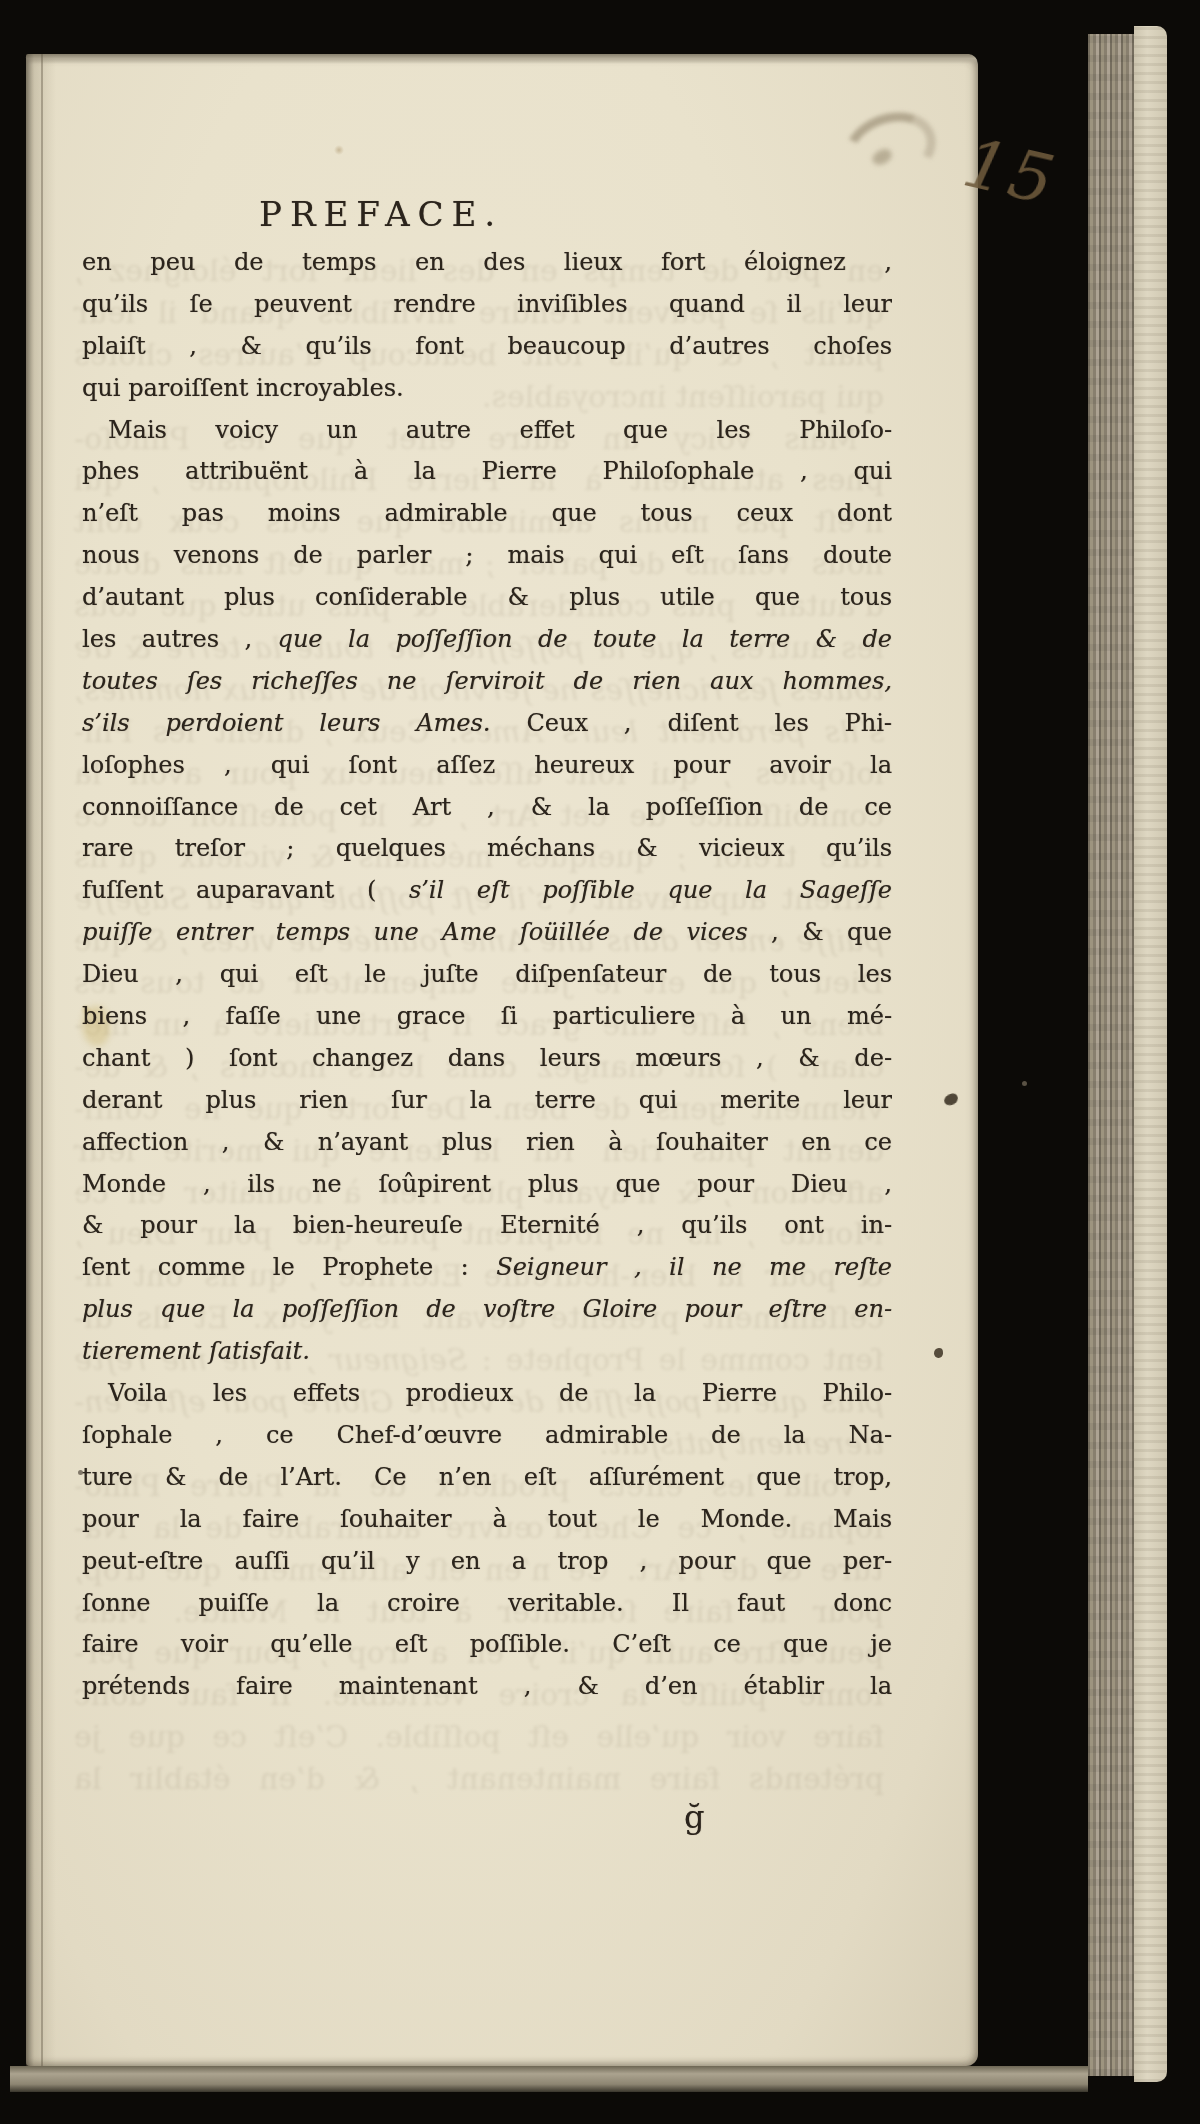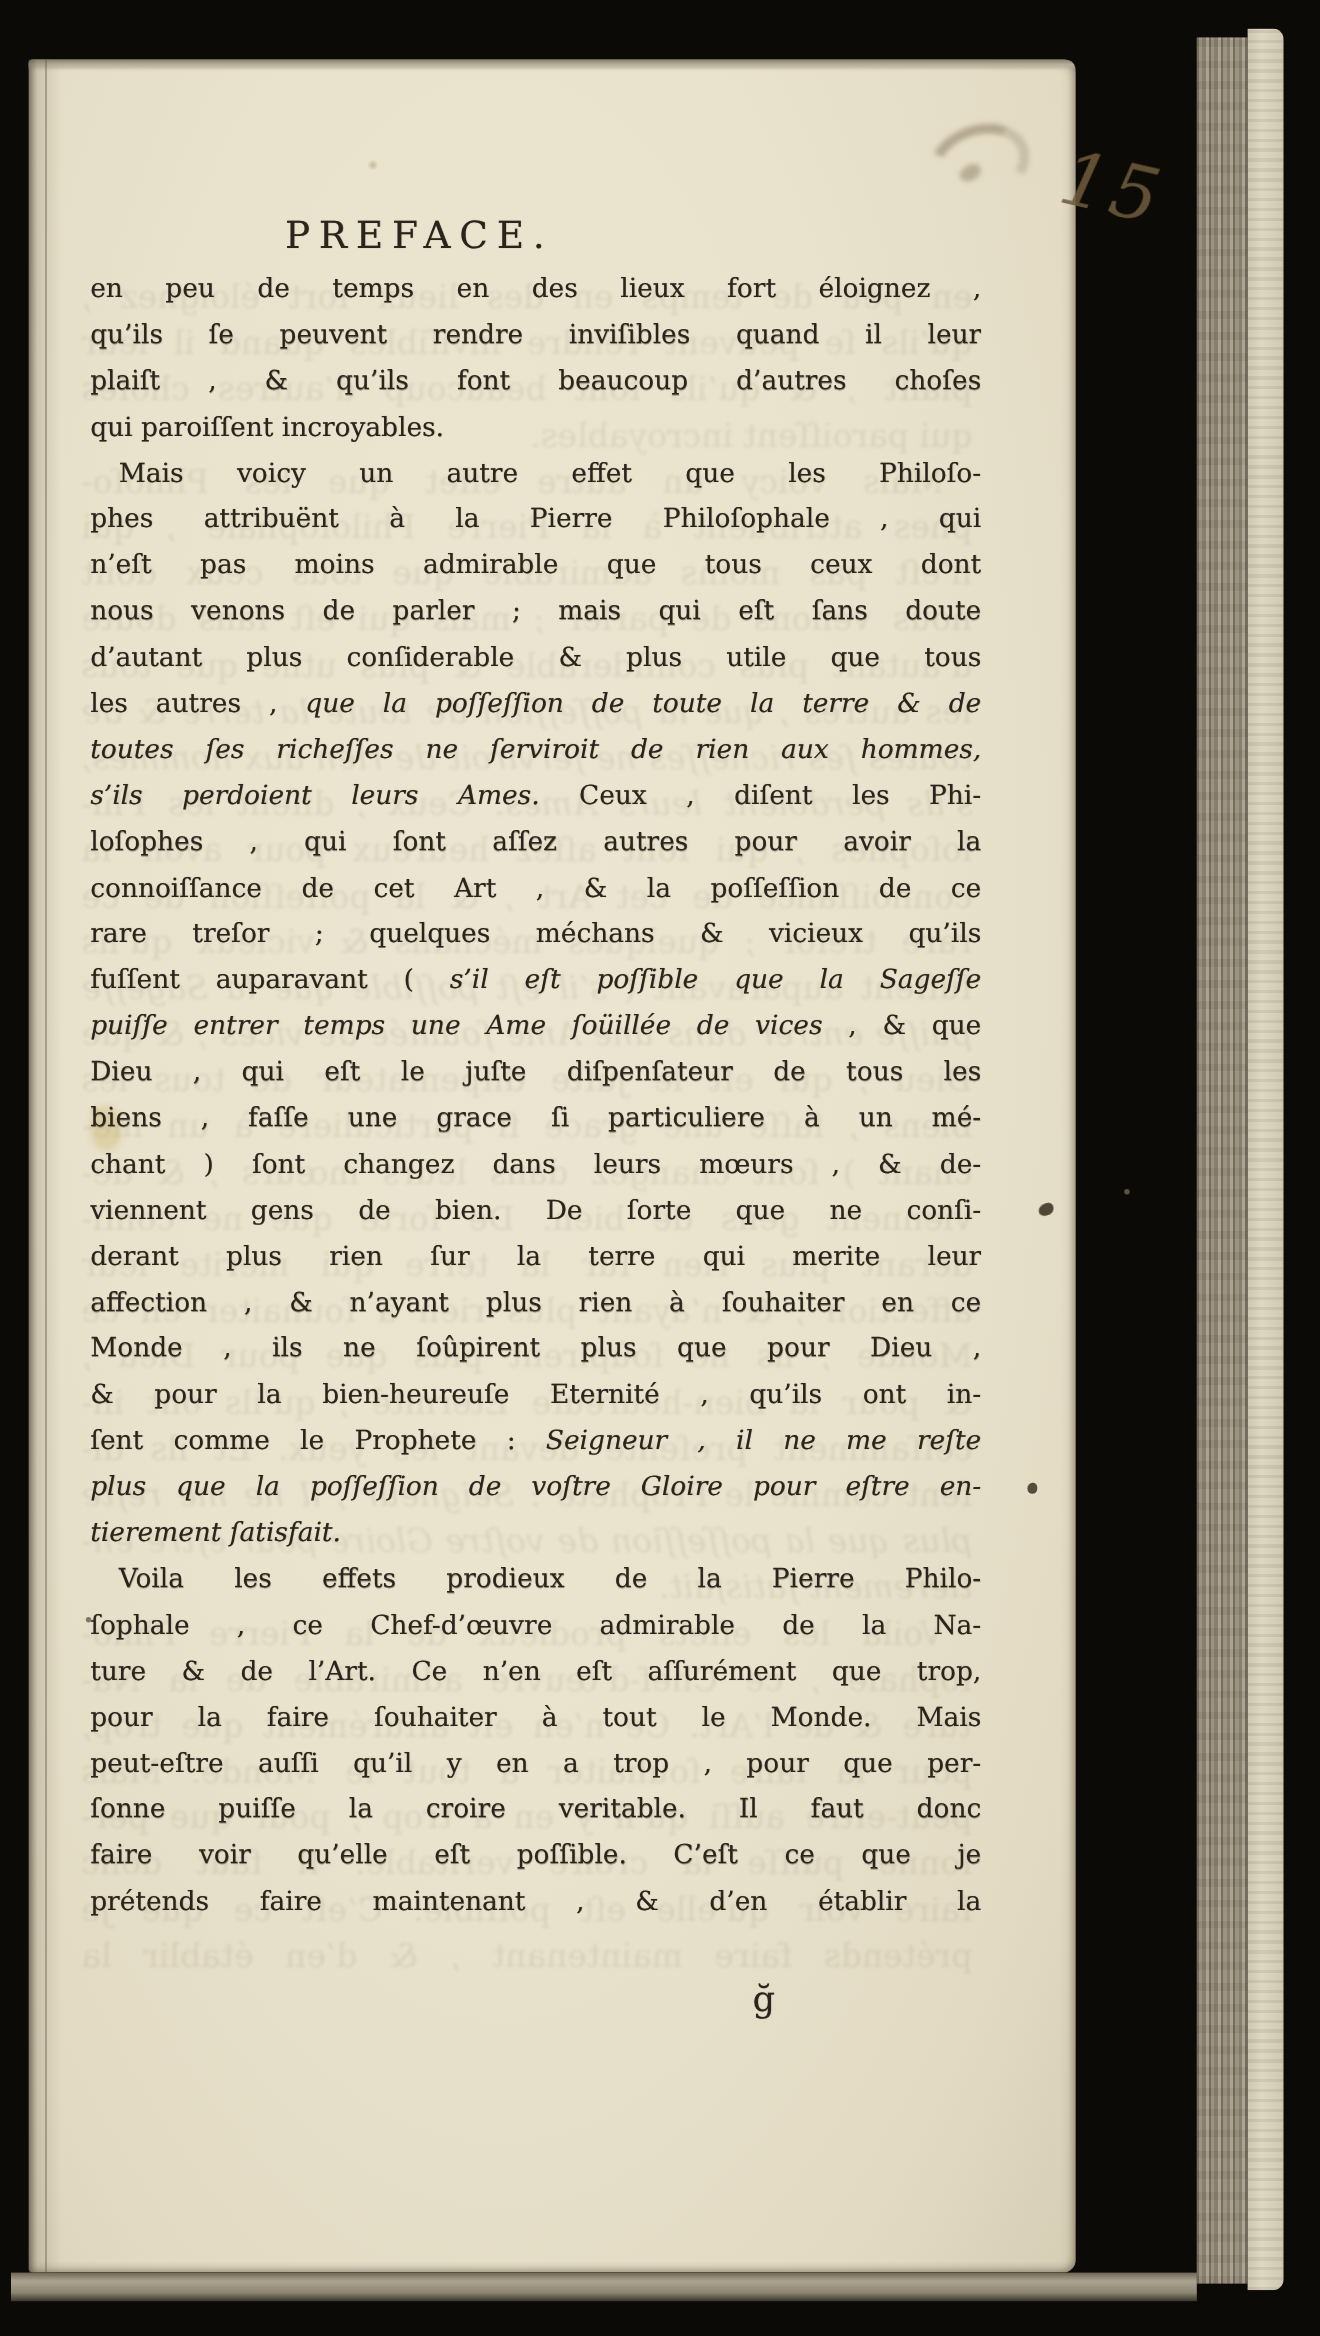--- a/index.html
+++ b/index.html
@@ -174,29 +174,28 @@
         <div class="line"><span class="ro">plaiſt , &amp; qu’ils font beaucoup d’autres choſes</span></div>
         <div class="line no-just"><span class="ro">qui paroiſſent incroyables.</span></div>
         <div class="line indent"><span class="ro">Mais voicy un autre effet que les Philoſo-</span></div>
         <div class="line"><span class="ro">phes attribuënt à la Pierre Philoſophale , qui</span></div>
         <div class="line"><span class="ro">n’eſt pas moins admirable que tous ceux dont</span></div>
         <div class="line"><span class="ro">nous venons de parler ; mais qui eſt ſans doute</span></div>
         <div class="line"><span class="ro">d’autant plus conſiderable &amp; plus utile que tous</span></div>
         <div class="line"><span class="ro">les autres , </span><span class="it">que la poſſeſſion de toute la terre &amp; de</span></div>
         <div class="line"><span class="it">toutes ſes richeſſes ne ſerviroit de rien aux hommes,</span></div>
         <div class="line"><span class="it">s’ils perdoient leurs Ames.</span><span class="ro"> Ceux , diſent les Phi-</span></div>
-        <div class="line"><span class="ro">loſophes , qui ſont aſſez autres pour avoir la</span></div>
+        <div class="line"><span class="ro">loſophes , qui ſont aſſez heureux pour avoir la</span></div>
         <div class="line"><span class="ro">connoiſſance de cet Art , &amp; la poſſeſſion de ce</span></div>
         <div class="line"><span class="ro">rare treſor ; quelques méchans &amp; vicieux qu’ils</span></div>
         <div class="line"><span class="ro">fuſſent auparavant ( </span><span class="it">s’il eſt poſſible que la Sageſſe</span></div>
         <div class="line"><span class="it">puiſſe entrer temps une Ame ſoüillée de vices</span><span class="ro"> , &amp; que</span></div>
         <div class="line"><span class="ro">Dieu , qui eſt le juſte diſpenſateur de tous les</span></div>
         <div class="line"><span class="ro">biens , faſſe une grace ſi particuliere à un mé-</span></div>
         <div class="line"><span class="ro">chant ) ſont changez dans leurs mœurs , &amp; de-</span></div>
-        <div class="line"><span class="ro">viennent gens de bien. De ſorte que ne conſi-</span></div>
         <div class="line"><span class="ro">derant plus rien ſur la terre qui merite leur</span></div>
         <div class="line"><span class="ro">affection , &amp; n’ayant plus rien à ſouhaiter en ce</span></div>
         <div class="line"><span class="ro">Monde , ils ne ſoûpirent plus que pour Dieu ,</span></div>
         <div class="line"><span class="ro">&amp; pour la bien-heureuſe Eternité , qu’ils ont in-</span></div>
         <div class="line"><span class="ro">ſent comme le Prophete : </span><span class="it">Seigneur , il ne me reſte</span></div>
         <div class="line"><span class="it">plus que la poſſeſſion de voſtre Gloire pour eſtre en-</span></div>
         <div class="line no-just"><span class="it">tierement ſatisfait.</span></div>
         <div class="line indent"><span class="ro">Voila les effets prodieux de la Pierre Philo-</span></div>
         <div class="line"><span class="ro">ſophale , ce Chef-d’œuvre admirable de la Na-</span></div>
         <div class="line"><span class="ro">ture &amp; de l’Art. Ce n’en eſt aſſurément que trop,</span></div>

